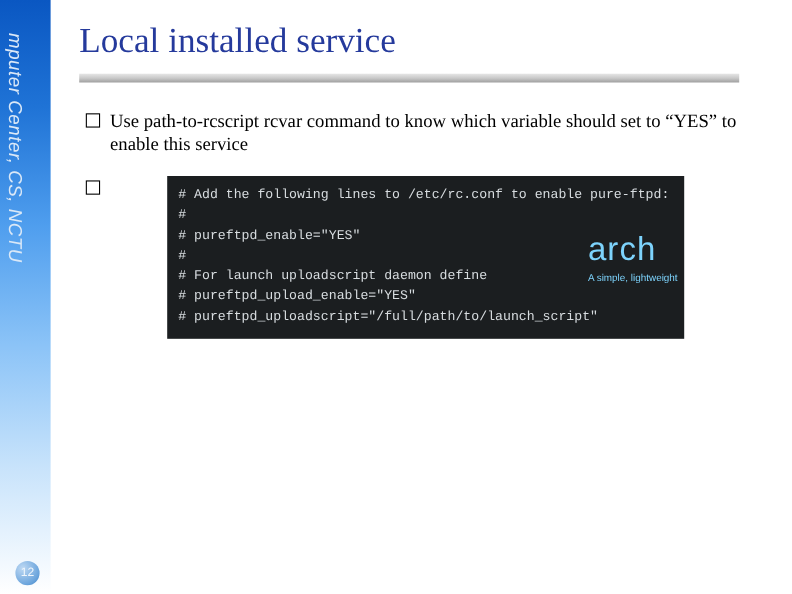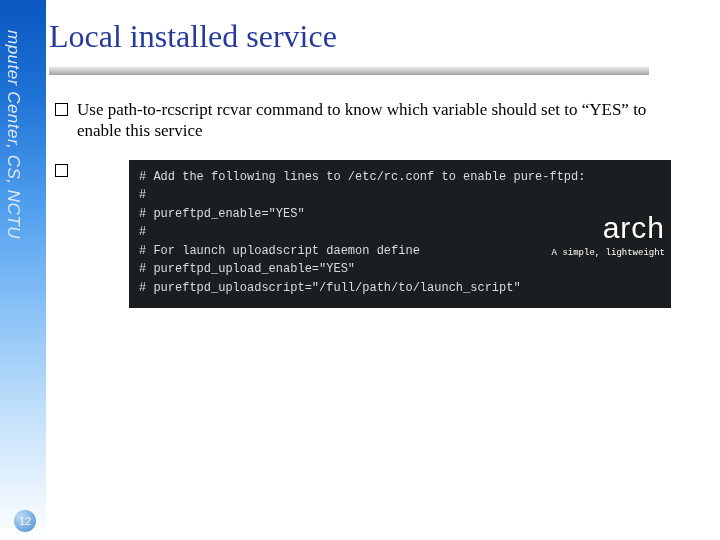--- a/index.html
+++ b/index.html
@@ -19,21 +19,21 @@
     user-select: none;
   }
   .page-badge {
     position: absolute; left: 14px; bottom: 8px;
     width: 22px; height: 22px; border-radius: 50%;
     background: radial-gradient(circle at 30% 30%, #bdd8f3, #6aa4dc 70%, #357bbf);
     color: #f0f6fc; font-family: Arial, sans-serif; font-size: 11px;
     display: flex; align-items: center; justify-content: center;
   }
 
-  .content { position: absolute; left: 49px; top: 0; right: 10px; }
+  .content { position: absolute; left: 72px; top: 0; right: 10px; }
 
   .title {
     margin-top: 18px;
     font-size: 32px; color: #253a9c; font-weight: 400;
   }
   .title-rule {
     margin-top: 12px; height: 8px; width: 600px;
     background: linear-gradient(to bottom, #e6e6e6 0%, #c9c9c9 50%, #9f9f9f 100%);
   }
 
@@ -44,37 +44,37 @@
     width: 11px; height: 11px; border: 1.5px solid #000;
   }
   .b2 { position: relative; padding-left: 52px; margin-top: 4px; margin-bottom: 6px; font-size: 15px; }
   .b2::before {
     content: "•"; position: absolute; left: 36px; top: -1px; font-size: 15px;
   }
   .ital { }
 
   .term {
     margin-left: 52px; margin-top: 2px;
-    width: 542px;
+    width: 470px;
     background: #1b1e20;
     padding: 8px 10px 10px 10px;
     position: relative;
   }
   .term pre {
     font-family: "Courier New", Consolas, monospace;
     font-size: 12px; line-height: 1.55; color: #d8dde0;
     white-space: pre;
   }
   .term .watermark {
     position: absolute; right: 6px; top: 50%; transform: translateY(-50%);
-    font-family: Arial, sans-serif; color: #ffffff; text-align: right;
+    font-family: Arial, sans-serif; color: #7dd3fc; text-align: left;
     pointer-events: none;
   }
   .term .watermark .brand { font-size: 30px; letter-spacing: 1px; font-weight: 300; }
-  .term .watermark .tag { font-size: 9px; margin-top: 2px; font-family: Liberation Mono, monospace; }
+  .term .watermark .tag { font-size: 9px; margin-top: 2px; }
 </style>
 </head>
 <body>
 
 <div class="slide">
 
   <div class="sidebar">
     <div class="sidebar-text">mputer Center, CS, NCTU</div>
     <div class="page-badge">12</div>
   </div>

